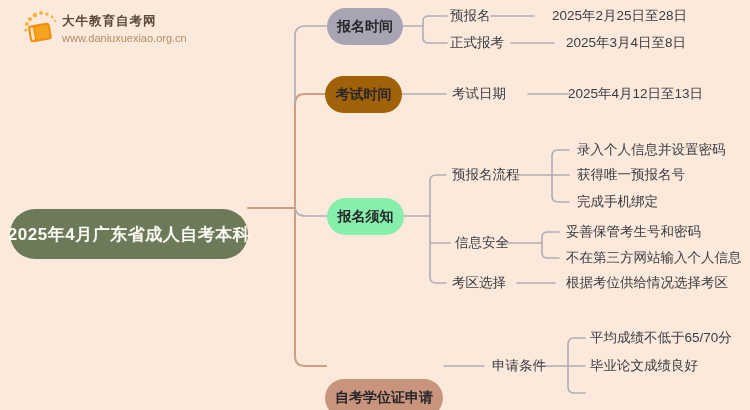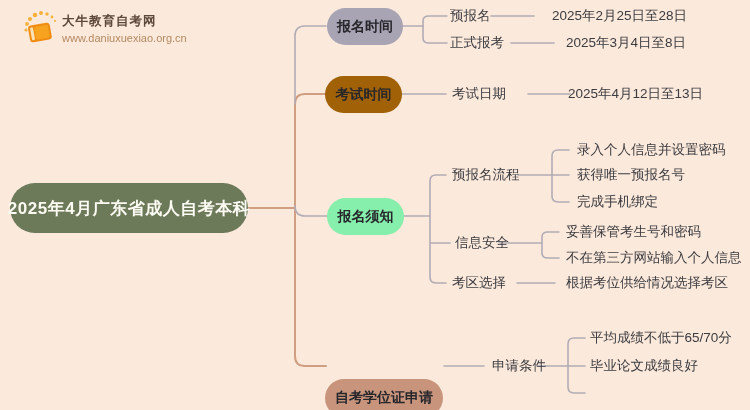--- a/index.html
+++ b/index.html
@@ -75,21 +75,21 @@
         <rect x="9" y="17" width="3" height="13" rx="1.5" fill="#fde4b8"></rect>
         <rect x="13" y="17" width="14" height="13" rx="2" fill="#f8a320"></rect>
       </g>
     </svg>
     <div class="logo-text">
       <div class="site-name">大牛教育自考网</div>
       <div class="site-url">www.daniuxuexiao.org.cn</div>
     </div>
   </div>
 
-  <div class="node root" style="background-color: rgb(109, 122, 90);">2025年4月广东省成人自考本科</div>
+  <div class="node root" style="background-color: rgb(109, 122, 90); margin-top: 26px;">2025年4月广东省成人自考本科</div>
   <div class="node b1" style="background-color: rgb(168, 164, 180);">报名时间</div>
   <div class="node b2" style="background-color: #a16207;">考试时间</div>
   <div class="node b3" style="background-color: #86efac;">报名须知</div>
   <div class="node b4" style="background-color: rgb(201, 148, 124);">自考学位证申请</div>
 
   <div class="leaf" style="left:450px;top:7px">预报名</div>
   <div class="leaf" style="left:552px;top:7px">2025年2月25日至28日</div>
   <div class="leaf" style="left:450px;top:34px">正式报考</div>
   <div class="leaf" style="left:566px;top:34px">2025年3月4日至8日</div>
 

